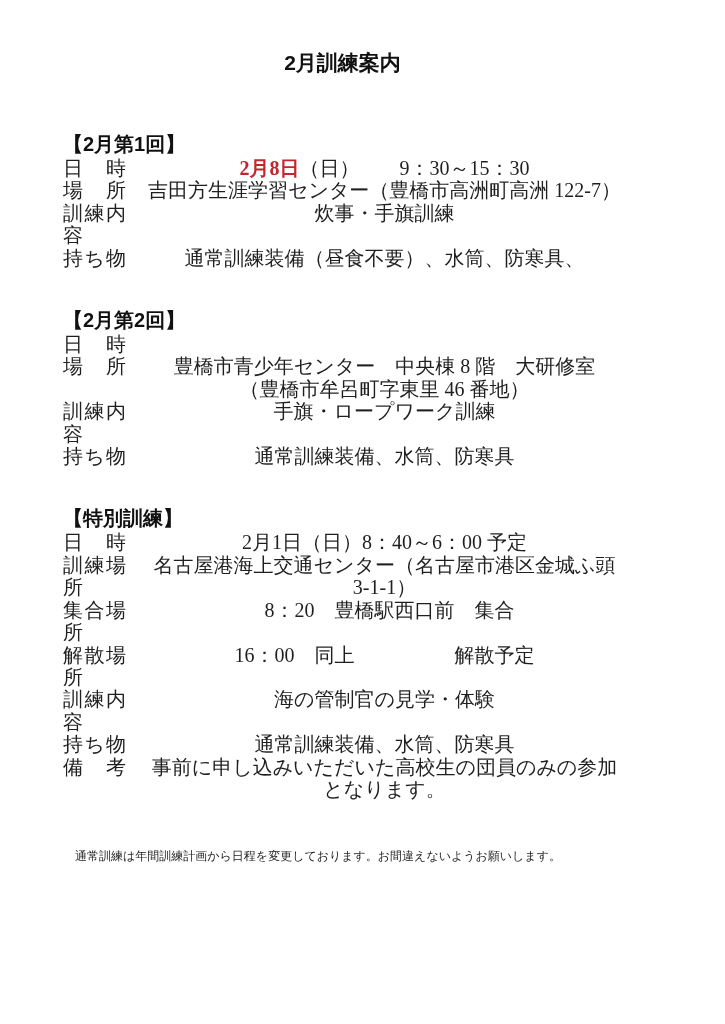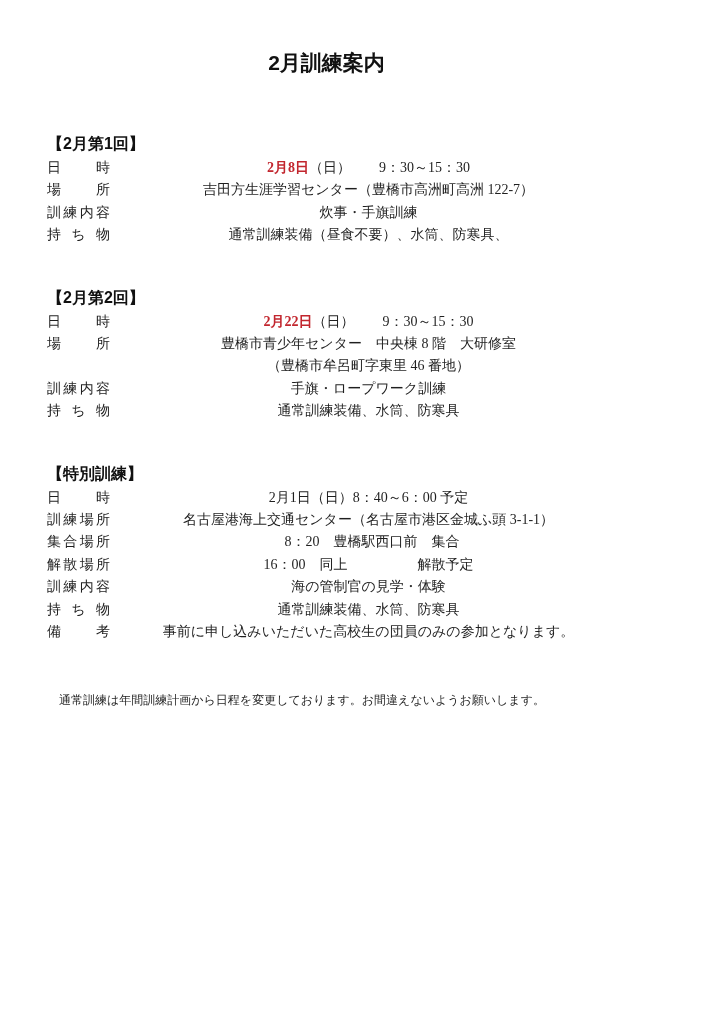--- a/index.html
+++ b/index.html
@@ -10,43 +10,44 @@
     margin: 0 auto;
     font-family: "Liberation Serif", "DejaVu Serif", serif;
     color: #1f1f1f;
     overflow: hidden;
   }
   .page {
     width: 646px;
     height: 1024px;
     background: #ffffff;
     padding: 50px 40px 0 47px;
+    margin-left: 16px;
   }
   .title {
     text-align: center;
     font-family: "Liberation Sans", "DejaVu Sans", sans-serif;
     font-weight: bold;
     font-size: 21px;
     line-height: 26px;
     color: #111111;
     white-space: pre-wrap;
   }
   .sec { margin-top: 40px; }
   .sec.first { margin-top: 57px; }
   .sec-heading {
     font-family: "Liberation Sans", "DejaVu Sans", sans-serif;
     font-weight: bold;
-    font-size: 16px;
+    font-size: 20px;
     line-height: 22px;
     margin-bottom: 2px;
     color: #111111;
     white-space: pre-wrap;
   }
   .row {
-    font-size: 14px;
+    font-size: 20px;
     line-height: 22.4px;
     display: flex;
     align-items: baseline;
   }
   .label {
     flex: 0 0 63px;
     width: 63px;
     margin-right: 21px;
     text-align: justify;
     text-align-last: justify;
@@ -88,21 +89,20 @@
     <div class="row">
       <span class="label">持ち物</span>
       <span class="value">通常訓練装備（昼食不要）、水筒、防寒具、</span>
     </div>
   </section>
 
   <section class="sec">
     <h2 class="sec-heading">【2月第2回】</h2>
     <div class="row">
       <span class="label">日時</span>
-      <span class="value"><span style="color: rgb(194, 38, 46); font-weight: bold;">2月22日</span><span>（日）　　9：30～15：30</span></span>
     </div>
     <div class="row">
       <span class="label">場所</span>
       <span class="value">豊橋市青少年センター　中央棟 8 階　大研修室</span>
     </div>
     <div class="row">
       <span class="label"></span>
       <span class="value">（豊橋市牟呂町字東里 46 番地）</span>
     </div>
     <div class="row">

